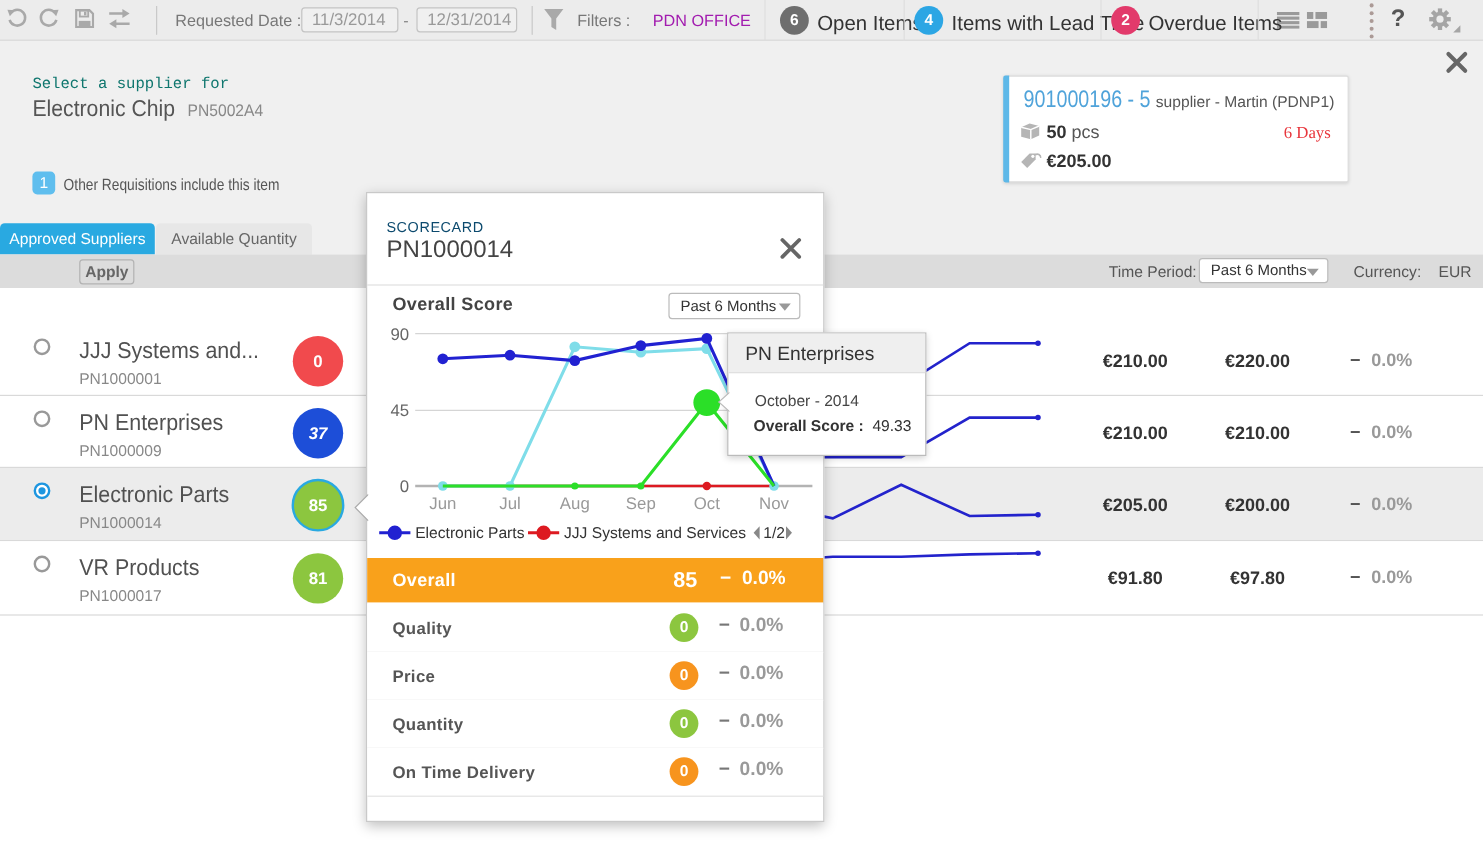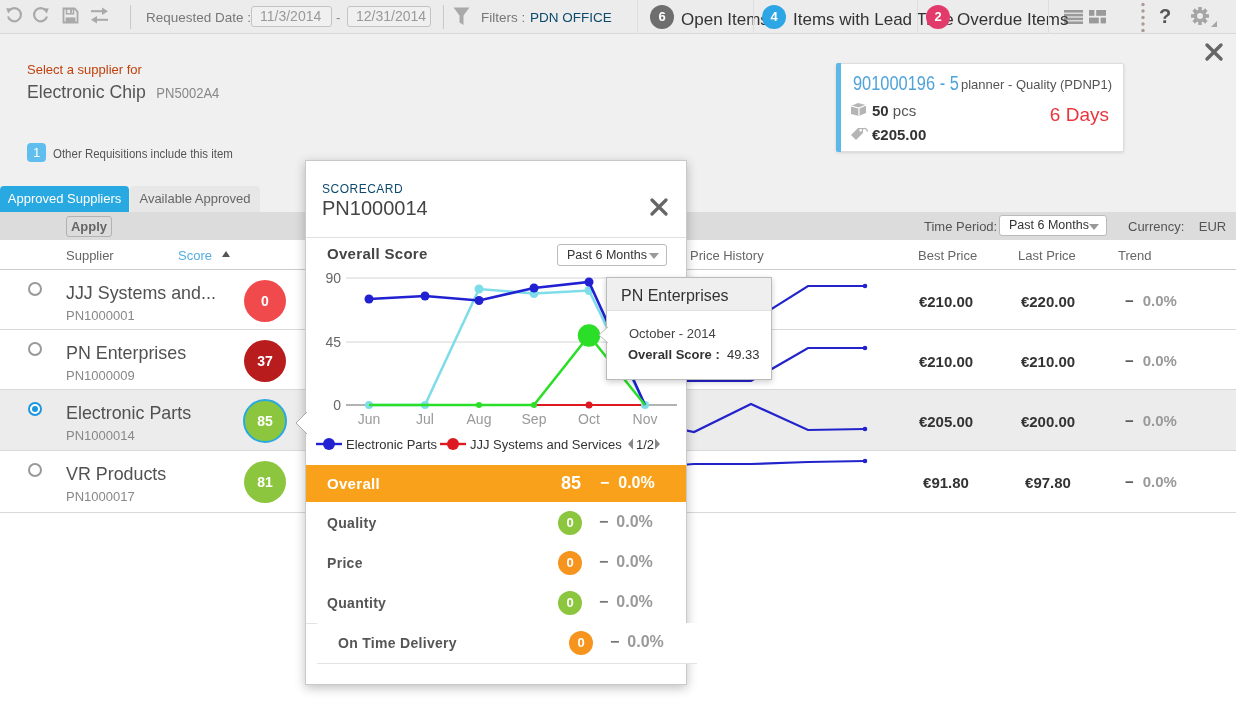--- a/index.html
+++ b/index.html
@@ -133,100 +133,91 @@
       <circle cx="10" cy="10" r="3" fill="#ececec"></circle>
       <path d="M21,21 L27,21 L27,15 Z" fill="#a5a5a5"></path>
     </svg>
     <div class="tsep" style="left:130px;"></div>
     <div class="tlabel" style="left:146px;">Requested Date :</div>
     <div class="tinput" style="left:251px;width:81px;">11/3/2014</div>
     <div class="tlabel" style="left:336px;color:#888;">-</div>
     <div class="tinput" style="left:347px;width:84px;">12/31/2014</div>
     <div class="tsep" style="left:443px;"></div>
     <div class="tlabel" style="left:481px;">Filters :</div>
-    <div class="tlabel" style="left:530px;color:#0c4a6e;">PDN OFFICE</div>
+    <div class="tlabel" style="left:544px;color:#a21caf;">PDN OFFICE</div>
     <div class="tsep2" style="left:637px;"></div>
     <div class="badge" style="left:650px;background:#6e6e6e;">6</div>
     <div class="blabel" style="left:681px;">Open Items</div>
     <div class="tsep2" style="left:753px;"></div>
     <div class="badge" style="left:762px;background:#2ca6e4;">4</div>
     <div class="blabel" style="left:793px;">Items with Lead Time</div>
     <div class="tsep2" style="left:917px;"></div>
     <div class="badge" style="left:926px;background:#e23a6b;">2</div>
     <div class="blabel" style="left:957px;">Overdue Items</div>
     <div class="tsep2" style="left:1048px;"></div>
   </div>
 
-  <div class="abs" style="left:27px;top:62px;font-size:13px;color:#c2410c;">Select a supplier for</div>
+  <div class="abs" style="left:27px;top:62px;font-size:13px;color:#0f766e;font-family:Liberation Mono, monospace;">Select a supplier for</div>
   <div class="abs" style="left:27px;top:81px;font-size:19px;color:#555;transform:scaleX(0.93);transform-origin:0 0;">Electronic Chip <span style="font-size:14px;color:#888;padding-left:6px;">PN5002A4</span></div>
   <div class="abs" style="left:27px;top:143px;width:19px;height:19px;background:#5fbeee;border-radius:4px;color:#fff;font-size:13px;text-align:center;line-height:19px;">1</div>
   <div class="abs" style="left:53px;top:146px;font-size:13.5px;color:#555;transform:scaleX(0.85);transform-origin:0 0;">Other Requisitions include this item</div>
 
   <svg class="abs" style="left:1204px;top:42px;" width="20" height="20">
       <path d="M3,3 L17,17 M17,3 L3,17" stroke="#666" stroke-width="3.4" stroke-linecap="round"></path>
     </svg>
 
   <div class="abs" id="card">
     <div class="stripe"></div>
     <div class="abs" style="left:16px;top:8px;font-size:20px;color:#4fa3da;transform:scaleX(0.82);transform-origin:0 0;">901000196 - 5</div>
-    <div class="abs" style="right:11px;top:13px;font-size:13px;color:#555;">planner - Quality (PDNP1)</div>
+    <div class="abs" style="right:11px;top:13px;font-size:13px;color:#555;">supplier - Martin (PDNP1)</div>
     <div class="abs" style="left:35px;top:38px;font-size:15px;color:#333;"><b>50</b> <span style="color:#555;">pcs</span></div>
-    <div class="abs" style="right:14px;top:40px;font-size:19px;color:#e8363c;">6 Days</div>
+    <div class="abs" style="right:14px;top:40px;font-size:14px;color:#e8363c;font-family:Liberation Serif, serif;">6 Days</div>
     <div class="abs" style="left:35px;top:62px;font-size:15px;color:#333;font-weight:bold;">€205.00</div>
 
     <svg class="abs" style="left:13px;top:38px;" width="17" height="15" viewBox="0 0 17 15">
       <path d="M1,4 L8,1 L16,3 L16,11 L9,14 L1,12 Z" fill="#b5b5b5"></path>
       <path d="M1,4 L9,6 L16,3 M9,6 L9,14" fill="none" stroke="#fff" stroke-width="1.2"></path>
     </svg>
 
     <svg class="abs" style="left:12px;top:62px;" width="19" height="15" viewBox="0 0 19 15">
       <path d="M2,9 L9,2 L14,2 L14,7 L7,14 Z" fill="#b5b5b5"></path>
       <circle cx="11.7" cy="4.3" r="1.3" fill="#fff"></circle>
       <path d="M13.5,3 C16,1.5 18,3 18.5,5.5" fill="none" stroke="#b5b5b5" stroke-width="1.4"></path>
     </svg>
   </div>
 
   <div class="abs tab-active">Approved Suppliers</div>
-  <div class="abs tab-idle">Available Approved</div>
+  <div class="abs tab-idle">Available Quantity</div>
 
   <div class="abs" id="band">
     <div class="abs" id="apply">Apply</div>
     <div class="abs" style="left:924px;top:7px;font-size:13px;color:#555;">Time Period:</div>
     <div class="dd" style="left:999px;top:3px;width:108px;height:21px;line-height:19px;padding-left:9px;">Past 6 Months<span class="arr"></span></div>
     <div class="abs" style="left:1128px;top:7px;font-size:13px;color:#555;">Currency:&nbsp;&nbsp;&nbsp;&nbsp;EUR</div>
   </div>
 
-  <div class="abs" id="thead">
-    <div class="th" style="left:66px;">Supplier</div>
-    <div class="th" style="left:178px;color:#54ace2;">Score</div>
-    <div class="th" style="left:222px;top:11px;width:0;height:0;border-left:4px solid transparent;border-right:4px solid transparent;border-bottom:6px solid #555;"></div>
-    <div class="th" style="left:690px;">Price History</div>
-    <div class="th" style="left:918px;">Best Price</div>
-    <div class="th" style="left:1018px;">Last Price</div>
-    <div class="th" style="left:1118px;">Trend</div>
-  </div>
 
   <div class="row" style="top:270px;">
     <div class="radio"></div>
     <div class="rname">JJJ Systems and...</div>
     <div class="rcode">PN1000001</div>
     <div class="score" style="background:#f14a4d;">0</div>
     <svg class="spark" width="245" height="60">
         <path d="M7,75 L64,75 L121,52 L178,16 L235,16" fill="none" stroke="#2323cc" stroke-width="2.2"></path>
         <circle cx="235" cy="16" r="2.3" fill="#2323cc"></circle>
       </svg>
     <div class="price" style="left:906px;">€210.00</div>
     <div class="price" style="left:1008px;">€220.00</div>
     <div class="trend"><b>−</b>0.0%</div>
   </div>
   <div class="row" style="top:330px;">
     <div class="radio"></div>
     <div class="rname">PN Enterprises</div>
     <div class="rcode">PN1000009</div>
-    <div class="score" style="background:#b91c1c;">37</div>
+    <div class="score" style="background:#1d4ed8;font-style:italic;">37</div>
     <svg class="spark" width="245" height="60">
         <path d="M7,51 L64,51 L121,51 L178,18 L235,18" fill="none" stroke="#2323cc" stroke-width="2.2"></path>
         <circle cx="235" cy="18" r="2.3" fill="#2323cc"></circle>
       </svg>
     <div class="price" style="left:906px;">€210.00</div>
     <div class="price" style="left:1008px;">€210.00</div>
     <div class="trend"><b>−</b>0.0%</div>
   </div>
   <div class="row sel" style="top:390px;height:61px;">
     <div class="radio on"></div>
@@ -331,21 +322,21 @@
     <div class="prow" style="top:382px;">
         <div class="plabel">Price</div>
         <div class="pbadge" style="background:#f7941e;">0</div>
         <div class="pval"><b>−</b>0.0%</div>
       </div>
     <div class="prow" style="top:422px;padding-left:36px;">
         <div class="plabel">Quantity</div>
         <div class="pbadge" style="background:#8cc63f;">0</div>
         <div class="pval"><b>−</b>0.0%</div>
       </div>
-    <div class="prow" style="top:462px;margin-left:11px;">
+    <div class="prow" style="top:462px;">
         <div class="plabel">On Time Delivery</div>
         <div class="pbadge" style="background:#f7941e;">0</div>
         <div class="pval"><b>−</b>0.0%</div>
       </div>
   </div>
 
   <svg class="abs" style="left:293px;top:411px;" width="14" height="24">
       <path d="M14,1 L3,12 L14,23" fill="#ffffff" stroke="#aaa" stroke-width="1"></path>
     </svg>
 

